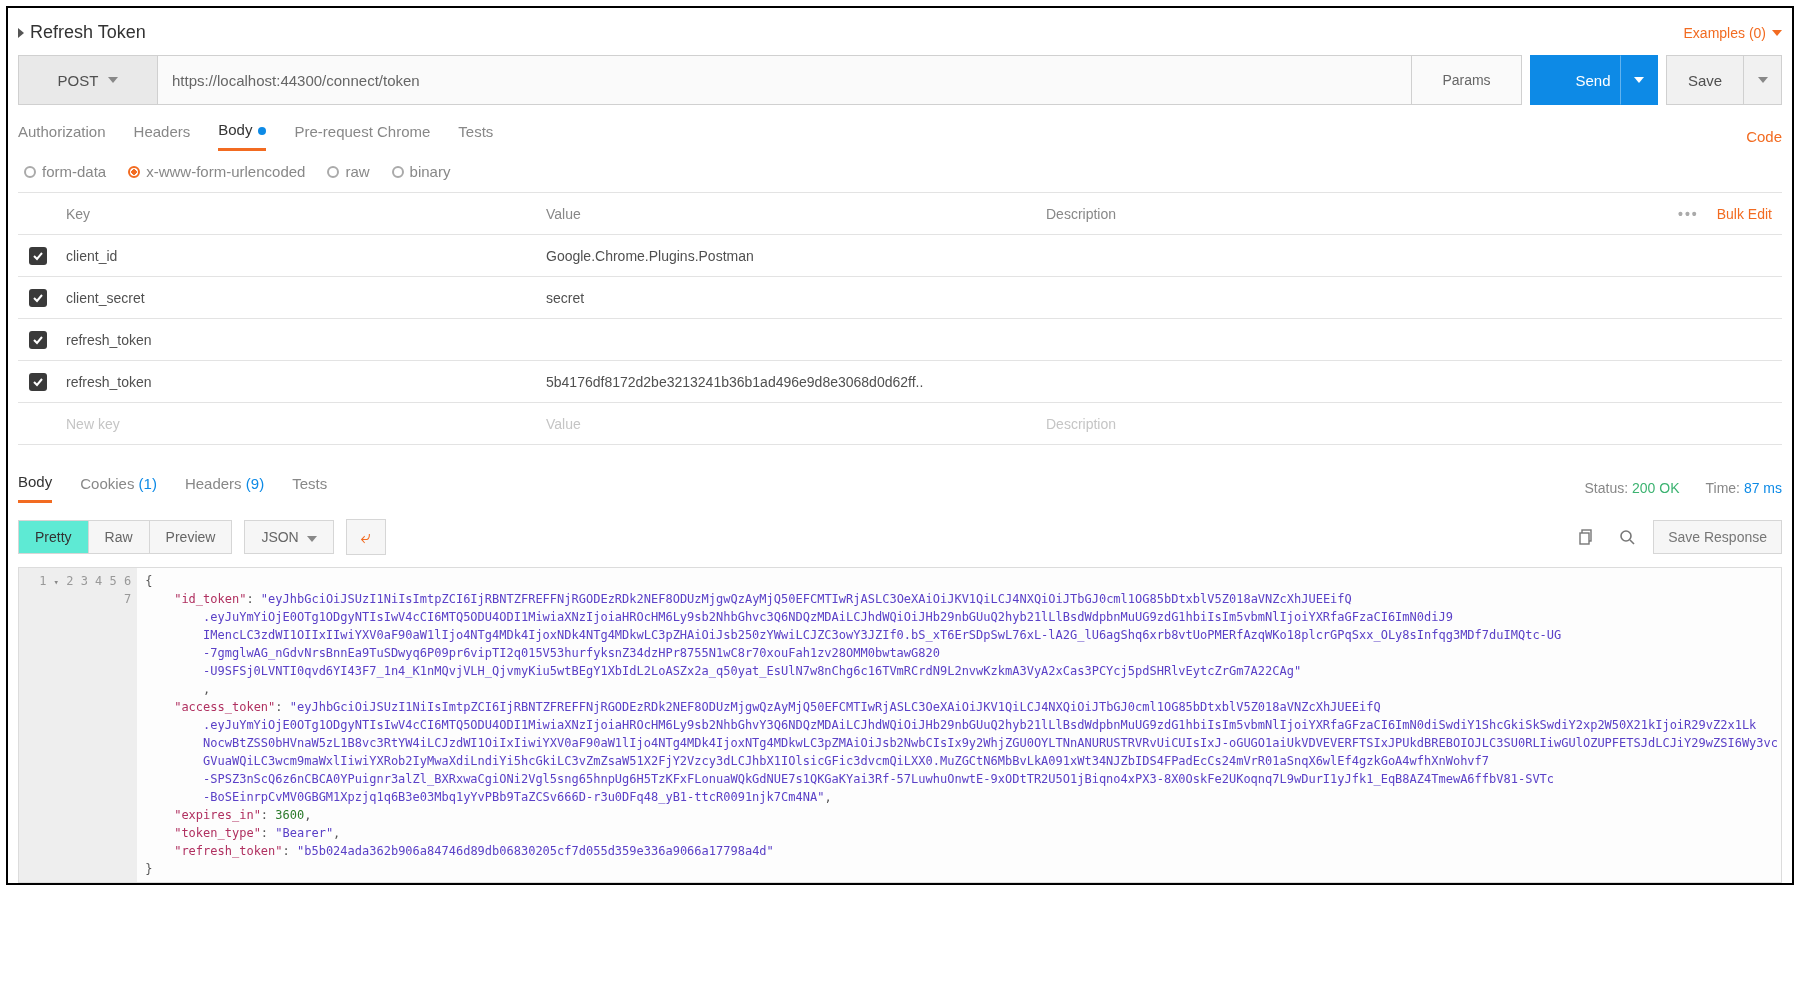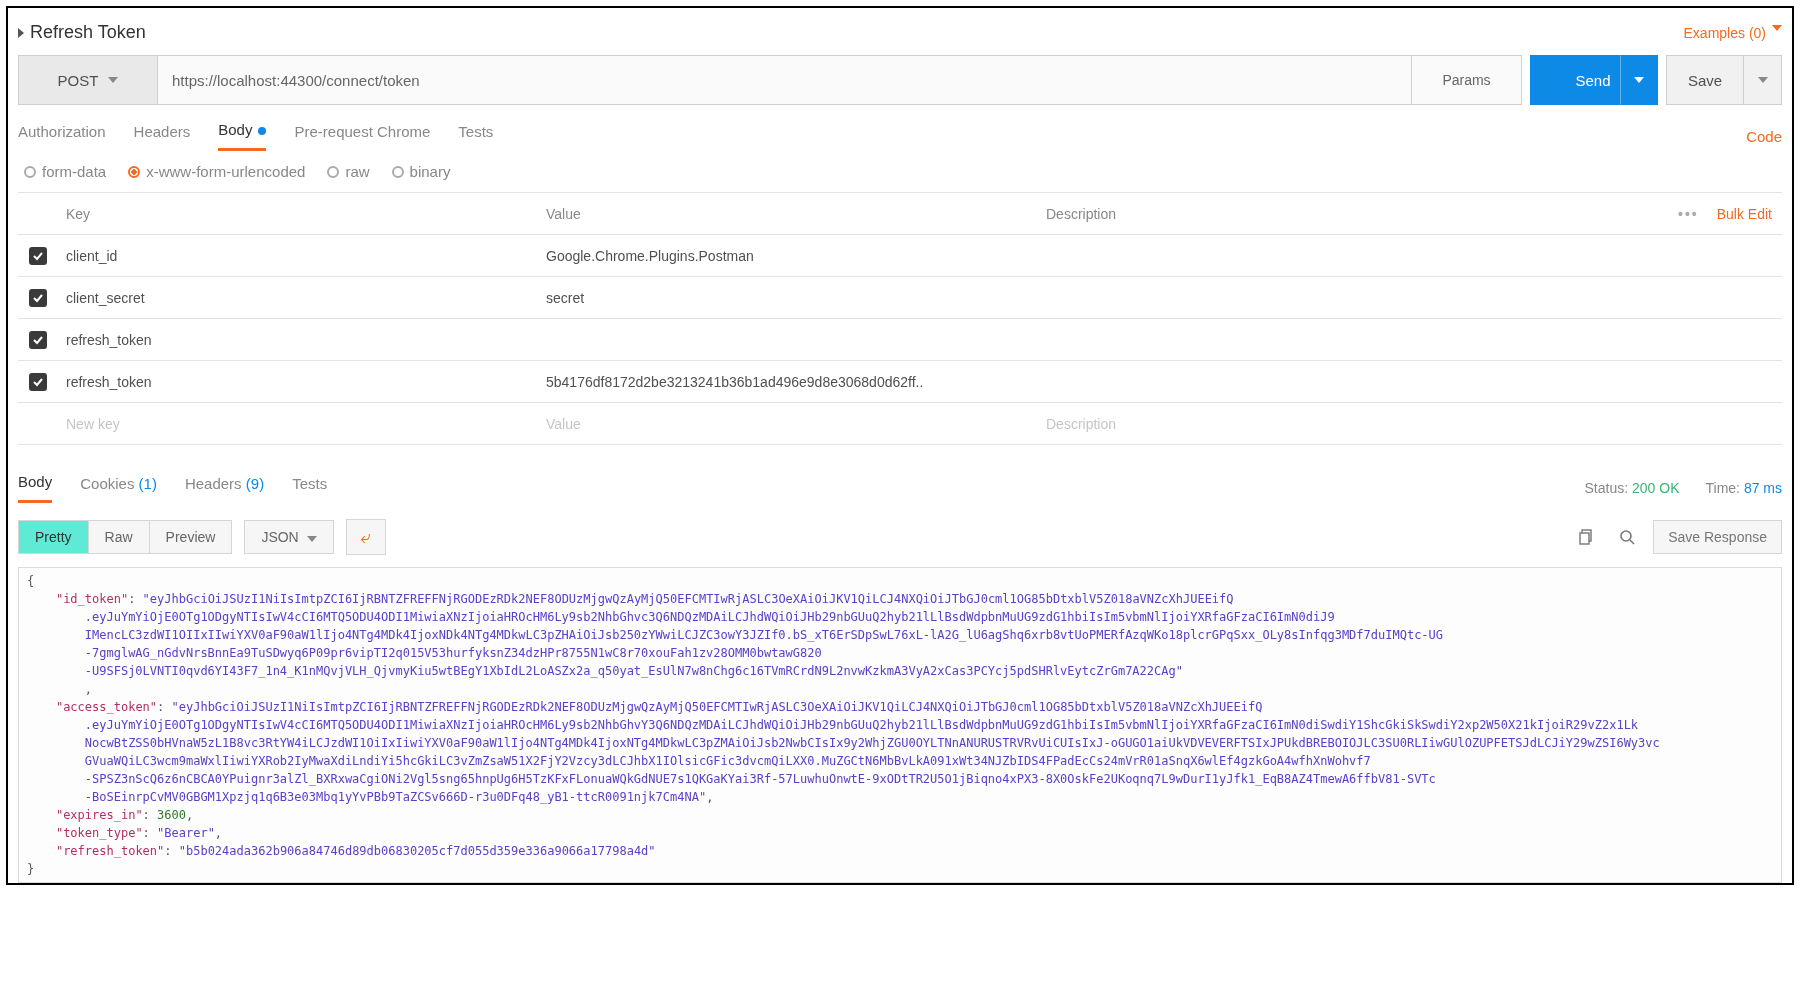--- a/index.html
+++ b/index.html
@@ -31,21 +31,21 @@
   width: 0; height: 0;
   border-top: 5px solid transparent;
   border-bottom: 5px solid transparent;
   border-left: 6px solid #555;
 }
 .title-text { font-size: 18px; color: #333; }
 .examples-link {
   color: #f26b21;
   font-size: 14px;
   display: flex;
-  align-items: flex-start;
+  align-items: center;
   gap: 6px;
 }
 .chev-d {
   display: inline-block;
   width: 0; height: 0;
   border-left: 5px solid transparent;
   border-right: 5px solid transparent;
   border-top: 6px solid #f26b21;
 }
 .req-bar {
@@ -447,20 +447,35 @@
         <svg width="18" height="18" viewBox="0 0 18 18">
             <circle cx="8" cy="8" r="5" fill="none" stroke="#777" stroke-width="1.6"></circle>
             <line x1="12" y1="12" x2="16" y2="16" stroke="#777" stroke-width="1.6"></line>
           </svg>
       </div>
       <div class="save-resp">Save Response</div>
     </div>
   </div>
 
   <div class="code-block">
+    <div class="gutter">1 <span class="fold">▾</span>
+2
+
+
+
+
+3
+
+
+
+
+4
+5
+6
+7</div>
     <div class="codebody" id="codebody"><span class="j-pun">{</span>
     <span class="j-key">"id_token"</span><span class="j-pun">: </span><span class="j-str">"eyJhbGciOiJSUzI1NiIsImtpZCI6IjRBNTZFREFFNjRGODEzRDk2NEF8ODUzMjgwQzAyMjQ50EFCMTIwRjASLC3OeXAiOiJKV1QiLCJ4NXQiOiJTbGJ0cml1OG85bDtxblV5Z018aVNZcXhJUEEifQ</span>
         <span class="j-str">.eyJuYmYiOjE0OTg1ODgyNTIsIwV4cCI6MTQ5ODU4ODI1MiwiaXNzIjoiaHROcHM6Ly9sb2NhbGhvc3Q6NDQzMDAiLCJhdWQiOiJHb29nbGUuQ2hyb21lLlBsdWdpbnMuUG9zdG1hbiIsIm5vbmNlIjoiYXRfaGFzaCI6ImN0diJ9</span>
         <span class="j-str">IMencLC3zdWI1OIIxIIwiYXV0aF90aW1lIjo4NTg4MDk4IjoxNDk4NTg4MDkwLC3pZHAiOiJsb250zYWwiLCJZC3owY3JZIf0.bS_xT6ErSDpSwL76xL-lA2G_lU6agShq6xrb8vtUoPMERfAzqWKo18plcrGPqSxx_OLy8sInfqg3MDf7duIMQtc-UG</span>
         <span class="j-str">-7gmglwAG_nGdvNrsBnnEa9TuSDwyq6P09pr6vipTI2q015V53hurfyksnZ34dzHPr8755N1wC8r70xouFah1zv28OMM0bwtawG820</span>
         <span class="j-str">-U9SFSj0LVNTI0qvd6YI43F7_1n4_K1nMQvjVLH_QjvmyKiu5wtBEgY1XbIdL2LoASZx2a_q50yat_EsUlN7w8nChg6c16TVmRCrdN9L2nvwKzkmA3VyA2xCas3PCYcj5pdSHRlvEytcZrGm7A22CAg"</span>
         <span class="j-str"></span><span class="j-pun">,</span>
     <span class="j-key">"access_token"</span><span class="j-pun">: </span><span class="j-str">"eyJhbGciOiJSUzI1NiIsImtpZCI6IjRBNTZFREFFNjRGODEzRDk2NEF8ODUzMjgwQzAyMjQ50EFCMTIwRjASLC3OeXAiOiJKV1QiLCJ4NXQiOiJTbGJ0cml1OG85bDtxblV5Z018aVNZcXhJUEEifQ</span>
         <span class="j-str">.eyJuYmYiOjE0OTg1ODgyNTIsIwV4cCI6MTQ5ODU4ODI1MiwiaXNzIjoiaHROcHM6Ly9sb2NhbGhvY3Q6NDQzMDAiLCJhdWQiOiJHb29nbGUuQ2hyb21lLlBsdWdpbnMuUG9zdG1hbiIsIm5vbmNlIjoiYXRfaGFzaCI6ImN0diSwdiY1ShcGkiSkSwdiY2xp2W50X21kIjoiR29vZ2x1Lk</span>
         <span class="j-str">NocwBtZSS0bHVnaW5zL1B8vc3RtYW4iLCJzdWI1OiIxIiwiYXV0aF90aW1lIjo4NTg4MDk4IjoxNTg4MDkwLC3pZMAiOiJsb2NwbCIsIx9y2WhjZGU0OYLTNnANURUSTRVRvUiCUIsIxJ-oGUGO1aiUkVDVEVERFTSIxJPUkdBREBOIOJLC3SU0RLIiwGUlOZUPFETSJdLCJiY29wZSI6Wy3vc</span>

